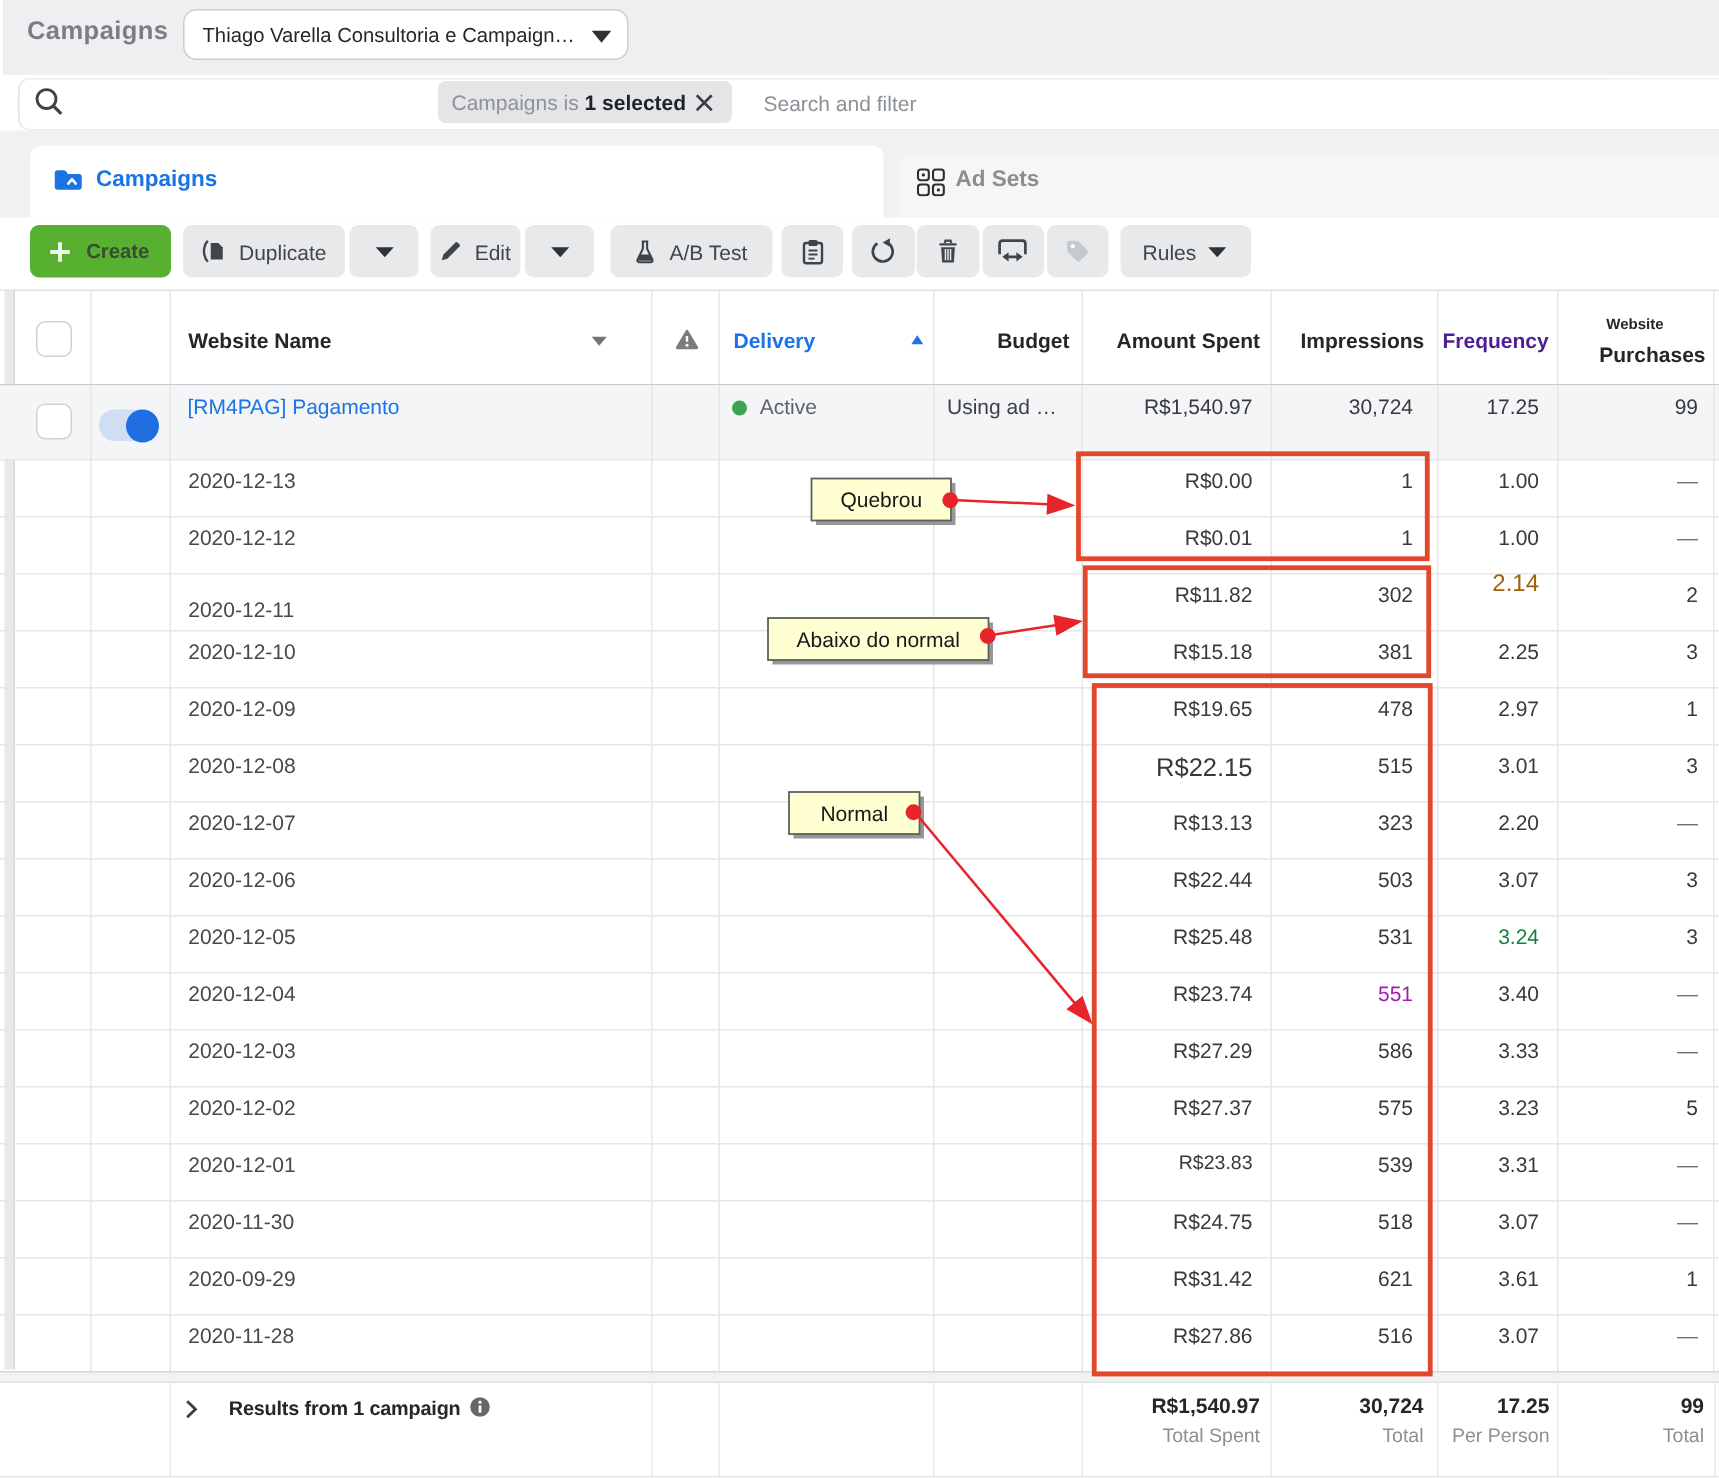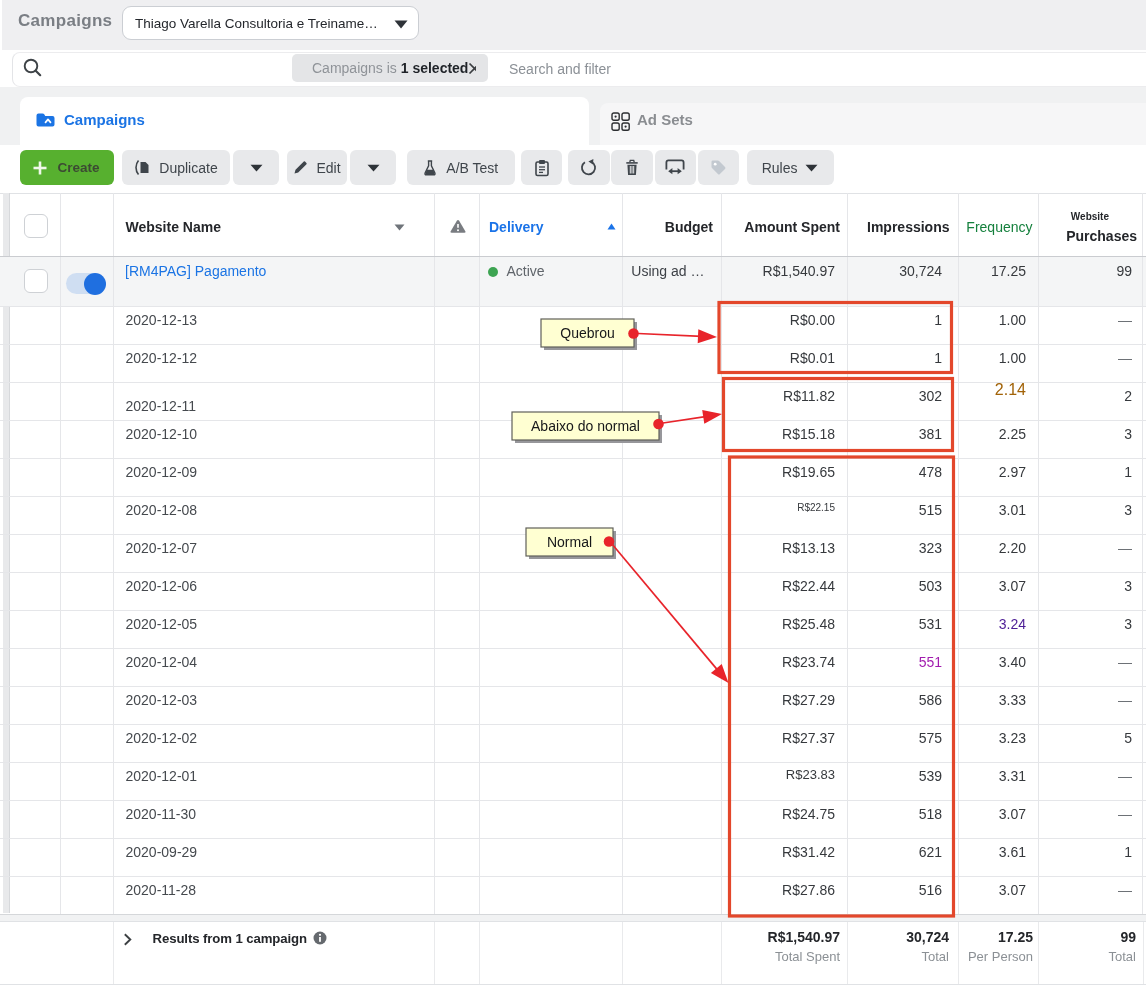--- a/index.html
+++ b/index.html
@@ -9,30 +9,30 @@
 .cell{position:absolute;white-space:nowrap;line-height:1.15}
 .r{text-align:right}
 .btn{position:absolute;top:150px;height:35px;background:#e8e9eb;border-radius:6px;display:flex;align-items:center;justify-content:center;color:#3f454b;font-size:14px}
 .chip{position:absolute;top:54px;height:28px;background:#e4e5e7;border-radius:5px;display:flex;align-items:center;font-size:14px;color:#8f9398;white-space:nowrap}
 svg{display:block}
 </style></head><body>
 <div id="page">
 <div class="abs" style="left:2px;top:0;width:1144px;height:50px;background:#efeff1"></div>
     <div class="cell" style="left:18px;top:11px;font-size:17px;font-weight:bold;color:#7a7e84;letter-spacing:.3px">Campaigns</div>
     <div class="abs" style="left:122px;top:6px;width:297px;height:34px;background:#fff;border:1px solid #cbced3;border-radius:9px"></div>
-    <div class="cell" style="left:135px;top:16px;font-size:13.5px;color:#24272c">Thiago Varella Consultoria e Treiname…</div>
+    <div class="cell" style="left:135px;top:16px;font-size:13.5px;color:#24272c">Thiago Varella Consultoria e Campaign…</div>
     <svg class="abs" style="left:394px;top:20px" width="14" height="9">
       <polygon points="0.5,0.5 13.5,0.5 7,8.5" fill="#2e3338"></polygon>
     </svg>
     <div class="abs" style="left:12px;top:52px;width:1134px;height:35px;border-left:1px solid #e3e4e7;border-top:1px solid #ececee;border-bottom:1px solid #ececee;border-radius:8px 0 0 8px"></div>
     <svg class="abs" style="left:23px;top:58px" width="19" height="19">
       <circle cx="8" cy="8" r="6.3" fill="none" stroke="#3e4347" stroke-width="1.9"></circle>
       <line x1="12.7" y1="12.7" x2="17.2" y2="17.2" stroke="#3e4347" stroke-width="2.2" stroke-linecap="round"></line>
     </svg>
-    <div class="chip" style="left:292px;width:196px;padding-left:20px">Campaigns is&nbsp;<b style="color:#1f2328">1 selected</b><svg width="13" height="13" style="margin-left:auto;margin-right:12px">
+    <div class="chip" style="left:292px;width:196px;padding-left:9px">Campaigns is&nbsp;<b style="color:#1f2328">1 selected</b><svg width="13" height="13" style="margin-left:auto;margin-right:12px">
         <line x1="1.5" y1="1.5" x2="11.5" y2="11.5" stroke="#3a3d40" stroke-width="1.7"></line>
         <line x1="11.5" y1="1.5" x2="1.5" y2="11.5" stroke="#3a3d40" stroke-width="1.7"></line>
       </svg></div>
     <div class="cell" style="left:509px;top:61px;font-size:14px;color:#8b9096">Search and filter</div>
     <div class="abs" style="left:0;top:87px;width:1146px;height:58px;background:#f0f1f2"></div>
     <div class="abs" style="left:600px;top:103px;width:546px;height:42px;background:#f6f6f7;border-radius:8px 0 0 0"></div>
     <div class="abs" style="left:20px;top:97px;width:569px;height:48px;background:#fff;border-radius:8px 8px 0 0"></div>
     <svg class="abs" style="left:35px;top:111px" width="21" height="18">
       <path d="M1.5 4.5 Q1.5 2.5 3.5 2.5 L7.5 2.5 Q8.8 2.5 9.4 3.6 L10.2 5 L17.5 5 Q19.5 5 19.5 7 L19.5 13.5 Q19.5 15.5 17.5 15.5 L3.5 15.5 Q1.5 15.5 1.5 13.5 Z" fill="#1b74e4"></path>
       <path d="M10.5 11.4 L13 8.4 L15.5 11.4" fill="none" stroke="#fff" stroke-width="1.7" stroke-linecap="round" stroke-linejoin="round"></path>
@@ -155,21 +155,21 @@
       <line x1="8" y1="5" x2="8" y2="8.8" stroke="#fff" stroke-width="1.6"></line>
       <circle cx="8" cy="11.2" r="1" fill="#fff"></circle>
     </svg>
     <div class="cell" style="left:489px;top:219px;font-size:14px;font-weight:bold;color:#1a73e8">Delivery</div>
     <svg class="abs" style="left:606.5px;top:222.5px" width="9" height="7">
       <polygon points="4.5,0.5 8.5,6.5 0.5,6.5" fill="#1a73e8"></polygon>
     </svg>
     <div class="cell r" style="left:493px;top:219px;width:220px;font-size:14px;color:#24262a;font-weight:bold">Budget</div>
     <div class="cell r" style="left:620px;top:219px;width:220px;font-size:14px;color:#24262a;font-weight:bold">Amount Spent</div>
     <div class="cell r" style="left:729.5px;top:219px;width:220px;font-size:14px;color:#24262a;font-weight:bold">Impressions</div>
-    <div class="cell r" style="left:812.5px;top:219px;width:220px;font-size:14px;color:#15803d;font-weight:normal">Frequency</div>
+    <div class="cell r" style="left:812.5px;top:219px;width:220px;font-size:14px;color:#4c1d95;font-weight:bold">Frequency</div>
     <div class="cell r" style="left:889px;top:210.5px;width:220px;font-size:10px;color:#24262a;font-weight:bold">Website</div>
     <div class="cell r" style="left:917px;top:227.5px;width:220px;font-size:14px;color:#24262a;font-weight:bold">Purchases</div>
     <div class="abs" style="left:0;top:256.5px;width:1146px;height:49px;background:#f4f5f6"></div>
     <div class="vline" style="left:60px;top:256.5px;height:49px"></div>
     <div class="vline" style="left:113px;top:256.5px;height:49px"></div>
     <div class="vline" style="left:434px;top:256.5px;height:49px"></div>
     <div class="vline" style="left:478.5px;top:256.5px;height:49px"></div>
     <div class="vline" style="left:622px;top:256.5px;height:49px"></div>
     <div class="vline" style="left:720.5px;top:256.5px;height:49px"></div>
     <div class="vline" style="left:846.5px;top:256.5px;height:49px"></div>
@@ -206,38 +206,38 @@
     <div class="cell r" style="left:615px;top:425.5px;width:220px;font-size:14px;color:#36393d;font-weight:normal">R$15.18</div>
     <div class="cell r" style="left:722px;top:425.5px;width:220px;font-size:14px;color:#36393d;font-weight:normal">381</div>
     <div class="cell r" style="left:806px;top:425.5px;width:220px;font-size:14px;color:#36393d;font-weight:normal">2.25</div>
     <div class="cell r" style="left:912px;top:425.5px;width:220px;font-size:14px;color:#36393d;font-weight:normal">3</div>
     <div class="cell" style="left:125.5px;top:463.5px;font-size:14px;color:#45494e">2020-12-09</div>
     <div class="cell r" style="left:615px;top:463.5px;width:220px;font-size:14px;color:#36393d;font-weight:normal">R$19.65</div>
     <div class="cell r" style="left:722px;top:463.5px;width:220px;font-size:14px;color:#36393d;font-weight:normal">478</div>
     <div class="cell r" style="left:806px;top:463.5px;width:220px;font-size:14px;color:#36393d;font-weight:normal">2.97</div>
     <div class="cell r" style="left:912px;top:463.5px;width:220px;font-size:14px;color:#36393d;font-weight:normal">1</div>
     <div class="cell" style="left:125.5px;top:501.5px;font-size:14px;color:#45494e">2020-12-08</div>
-    <div class="cell r" style="left:615px;top:501.5px;width:220px;font-size:10px;color:#36393d;font-weight:normal">R$22.15</div>
+    <div class="cell r" style="left:615px;top:501.5px;width:220px;font-size:17px;color:#36393d;font-weight:normal">R$22.15</div>
     <div class="cell r" style="left:722px;top:501.5px;width:220px;font-size:14px;color:#36393d;font-weight:normal">515</div>
     <div class="cell r" style="left:806px;top:501.5px;width:220px;font-size:14px;color:#36393d;font-weight:normal">3.01</div>
     <div class="cell r" style="left:912px;top:501.5px;width:220px;font-size:14px;color:#36393d;font-weight:normal">3</div>
     <div class="cell" style="left:125.5px;top:539.5px;font-size:14px;color:#45494e">2020-12-07</div>
     <div class="cell r" style="left:615px;top:539.5px;width:220px;font-size:14px;color:#36393d;font-weight:normal">R$13.13</div>
     <div class="cell r" style="left:722px;top:539.5px;width:220px;font-size:14px;color:#36393d;font-weight:normal">323</div>
     <div class="cell r" style="left:806px;top:539.5px;width:220px;font-size:14px;color:#36393d;font-weight:normal">2.20</div>
     <div class="cell r" style="left:912px;top:539.5px;width:220px;font-size:14px;color:#6d7176;font-weight:normal">—</div>
     <div class="cell" style="left:125.5px;top:577.5px;font-size:14px;color:#45494e">2020-12-06</div>
     <div class="cell r" style="left:615px;top:577.5px;width:220px;font-size:14px;color:#36393d;font-weight:normal">R$22.44</div>
     <div class="cell r" style="left:722px;top:577.5px;width:220px;font-size:14px;color:#36393d;font-weight:normal">503</div>
     <div class="cell r" style="left:806px;top:577.5px;width:220px;font-size:14px;color:#36393d;font-weight:normal">3.07</div>
     <div class="cell r" style="left:912px;top:577.5px;width:220px;font-size:14px;color:#36393d;font-weight:normal">3</div>
     <div class="cell" style="left:125.5px;top:615.5px;font-size:14px;color:#45494e">2020-12-05</div>
     <div class="cell r" style="left:615px;top:615.5px;width:220px;font-size:14px;color:#36393d;font-weight:normal">R$25.48</div>
     <div class="cell r" style="left:722px;top:615.5px;width:220px;font-size:14px;color:#36393d;font-weight:normal">531</div>
-    <div class="cell r" style="left:806px;top:615.5px;width:220px;font-size:14px;color:#4c1d95;font-weight:normal">3.24</div>
+    <div class="cell r" style="left:806px;top:615.5px;width:220px;font-size:14px;color:#15803d;font-weight:normal">3.24</div>
     <div class="cell r" style="left:912px;top:615.5px;width:220px;font-size:14px;color:#36393d;font-weight:normal">3</div>
     <div class="cell" style="left:125.5px;top:653.5px;font-size:14px;color:#45494e">2020-12-04</div>
     <div class="cell r" style="left:615px;top:653.5px;width:220px;font-size:14px;color:#36393d;font-weight:normal">R$23.74</div>
     <div class="cell r" style="left:722px;top:653.5px;width:220px;font-size:14px;color:#a21caf;font-weight:normal">551</div>
     <div class="cell r" style="left:806px;top:653.5px;width:220px;font-size:14px;color:#36393d;font-weight:normal">3.40</div>
     <div class="cell r" style="left:912px;top:653.5px;width:220px;font-size:14px;color:#6d7176;font-weight:normal">—</div>
     <div class="cell" style="left:125.5px;top:691.5px;font-size:14px;color:#45494e">2020-12-03</div>
     <div class="cell r" style="left:615px;top:691.5px;width:220px;font-size:14px;color:#36393d;font-weight:normal">R$27.29</div>
     <div class="cell r" style="left:722px;top:691.5px;width:220px;font-size:14px;color:#36393d;font-weight:normal">586</div>
     <div class="cell r" style="left:806px;top:691.5px;width:220px;font-size:14px;color:#36393d;font-weight:normal">3.33</div>

